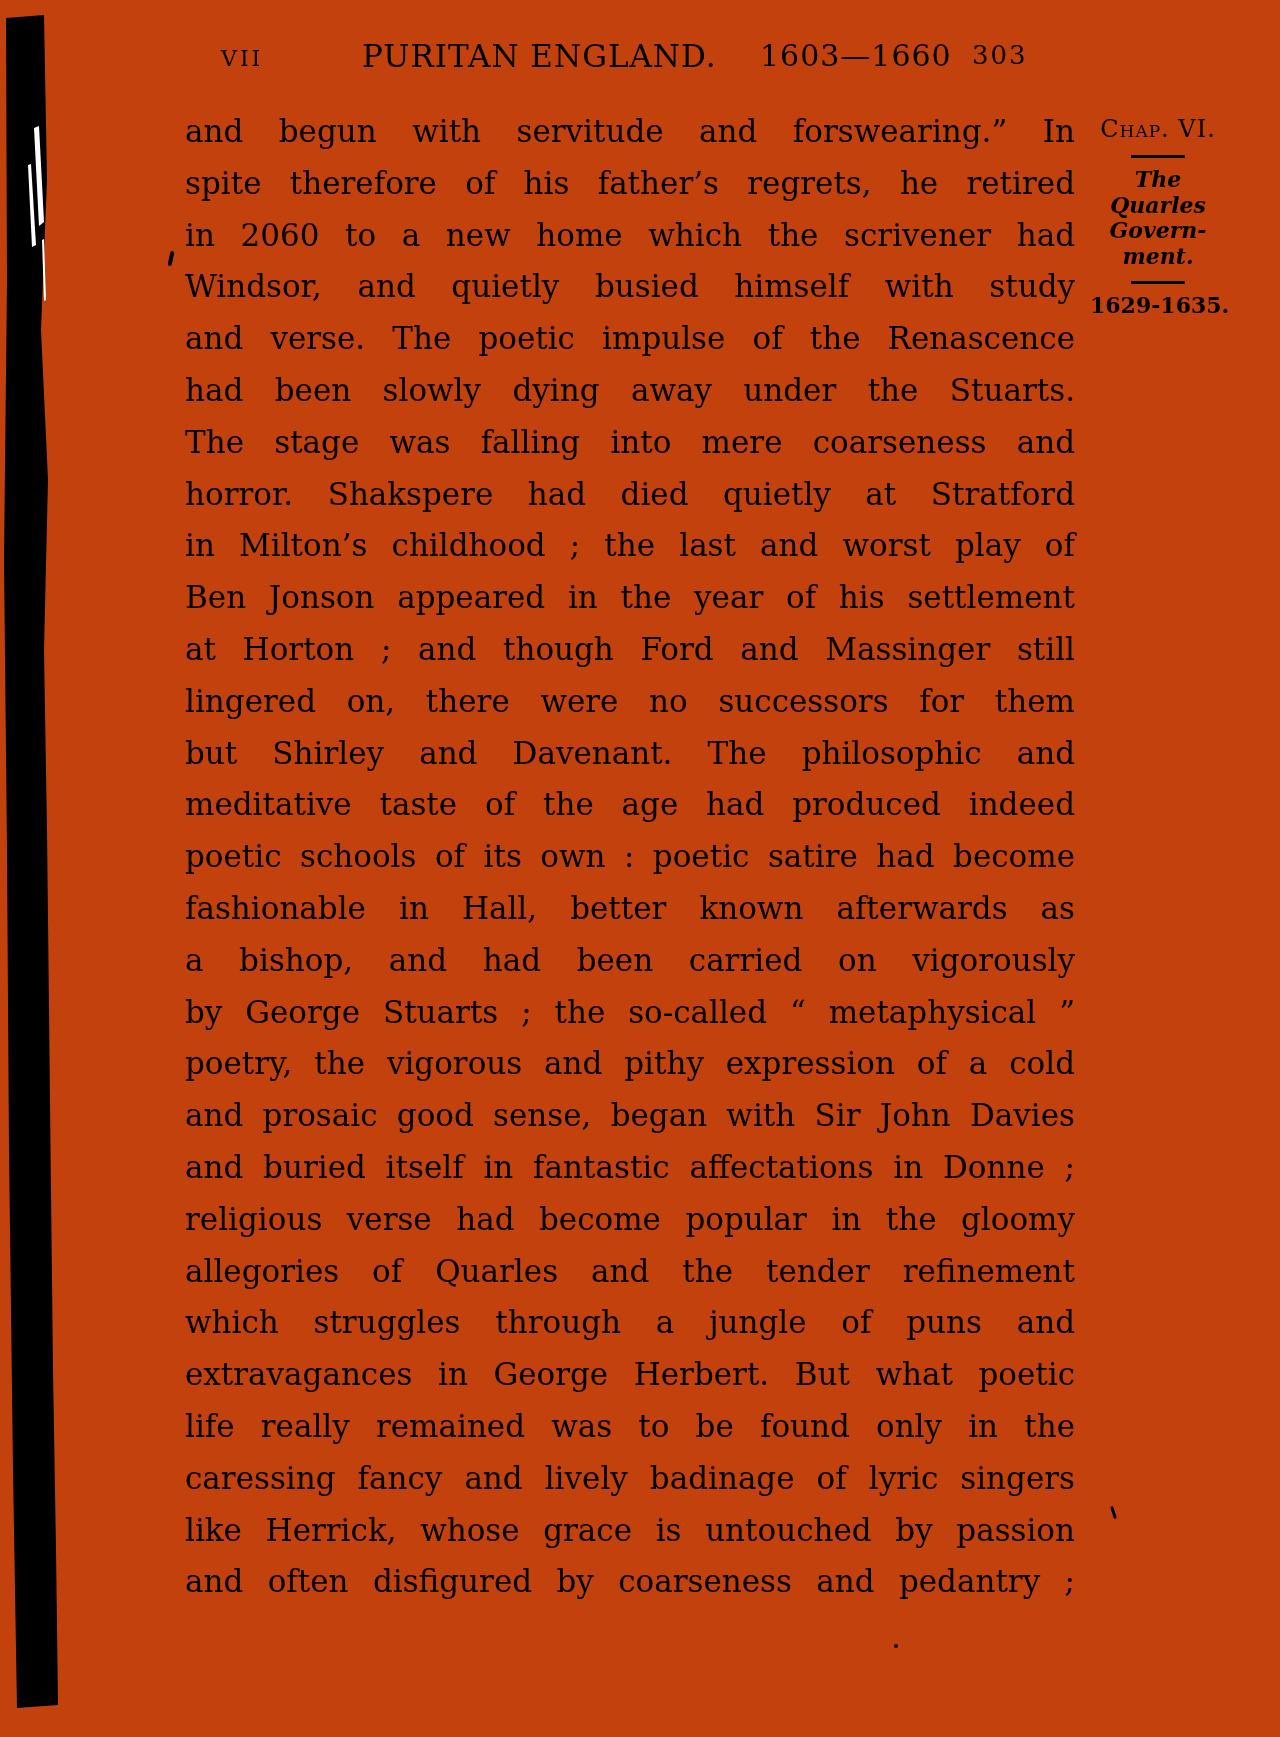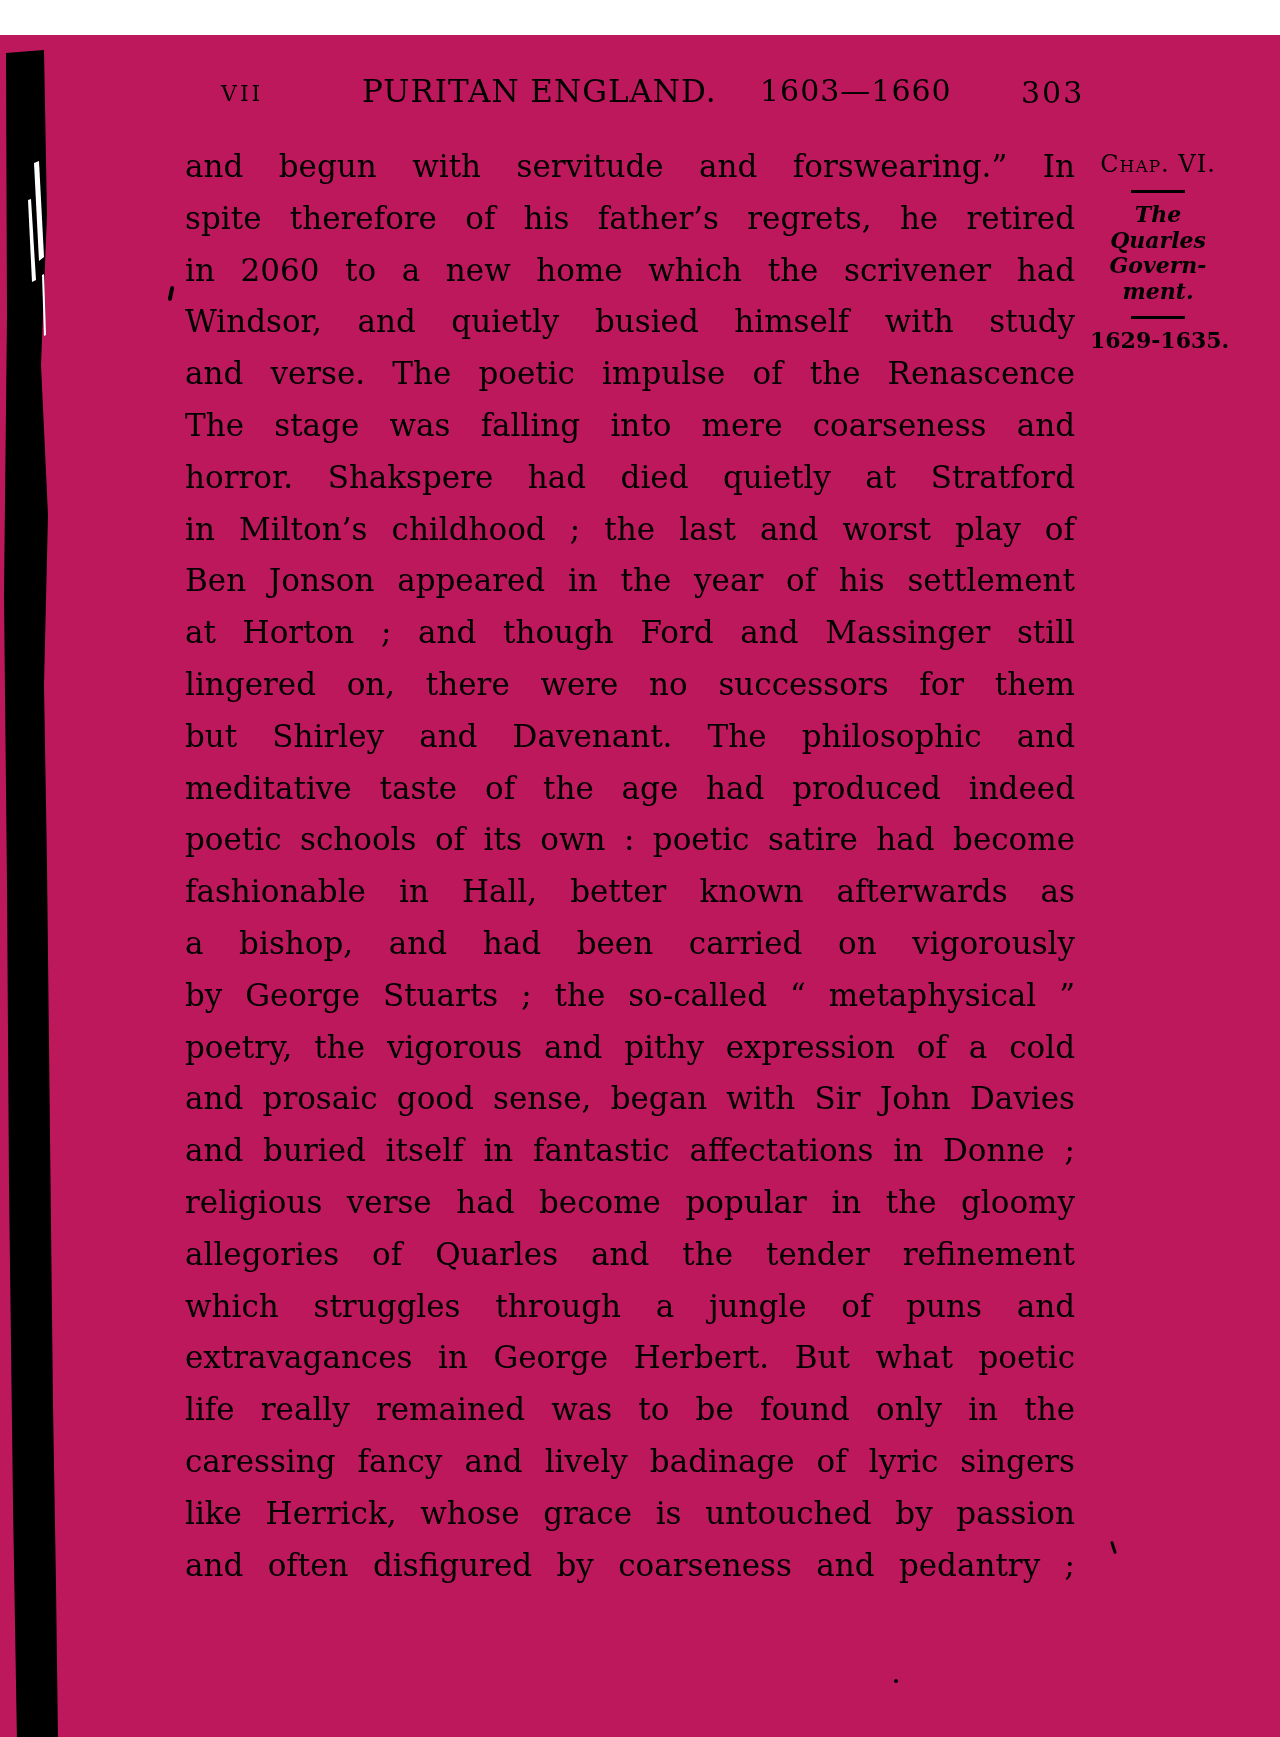--- a/index.html
+++ b/index.html
@@ -4,42 +4,42 @@
 <style>
   html, body { margin: 0; padding: 0; }
   body {
     width: 1280px; height: 1737px;
     background: #ffffff;
     font-family: "DejaVu Serif", "Liberation Serif", serif;
     color: #000;
     position: relative;
     overflow: hidden;
   }
-  .page { position: absolute; inset: 0; background: #be185d; overflow: hidden; margin-top: 35px; }
+  .page { position: absolute; inset: 0; background: #c2410c; overflow: hidden; }
 
   
   .gutter { position: absolute; left: 0; top: 0; }
 
   
   .header { position: absolute; left: 0; top: 0; width: 1280px; height: 90px; }
   .sig {
     position: absolute; left: 221px; top: 46px;
     font-size: 22px; letter-spacing: 3px;
   }
   .title {
     position: absolute; left: 362px; top: 38px;
     font-size: 31px; letter-spacing: 1px;
   }
   .hdates {
     position: absolute; left: 760px; top: 38px;
     font-size: 30px; letter-spacing: 1px;
   }
   .pagenum {
-    position: absolute; left: 1021px; top: 40px;
-    font-size: 30px; letter-spacing: 2px;
+    position: absolute; left: 972px; top: 40px;
+    font-size: 26px; letter-spacing: 2px;
   }
 
   
   .body-text {
     position: absolute; left: 185px; top: 106px; width: 890px;
   }
   .body-line {
     font-size: 31px;
     line-height: 51.8px;
     height: 51.8px;
@@ -94,20 +94,21 @@
     <span class="hdates">1603—1660</span>
     <span class="pagenum">303</span>
   </div>
 
   <div class="body-text">
       <div class="body-line">and begun with servitude and forswearing.” In</div>
       <div class="body-line">spite therefore of his father’s regrets, he retired</div>
       <div class="body-line">in 2060 to a new home which the scrivener had</div>
       <div class="body-line">Windsor, and quietly busied himself with study</div>
       <div class="body-line">and verse. The poetic impulse of the Renascence</div>
+      <div class="body-line">had been slowly dying away under the Stuarts.</div>
       <div class="body-line">The stage was falling into mere coarseness and</div>
       <div class="body-line">horror. Shakspere had died quietly at Stratford</div>
       <div class="body-line">in Milton’s childhood ; the last and worst play of</div>
       <div class="body-line">Ben Jonson appeared in the year of his settlement</div>
       <div class="body-line">at Horton ; and though Ford and Massinger still</div>
       <div class="body-line">lingered on, there were no successors for them</div>
       <div class="body-line">but Shirley and Davenant. The philosophic and</div>
       <div class="body-line">meditative taste of the age had produced indeed</div>
       <div class="body-line">poetic schools of its own : poetic satire had become</div>
       <div class="body-line">fashionable in Hall, better known afterwards as</div>

